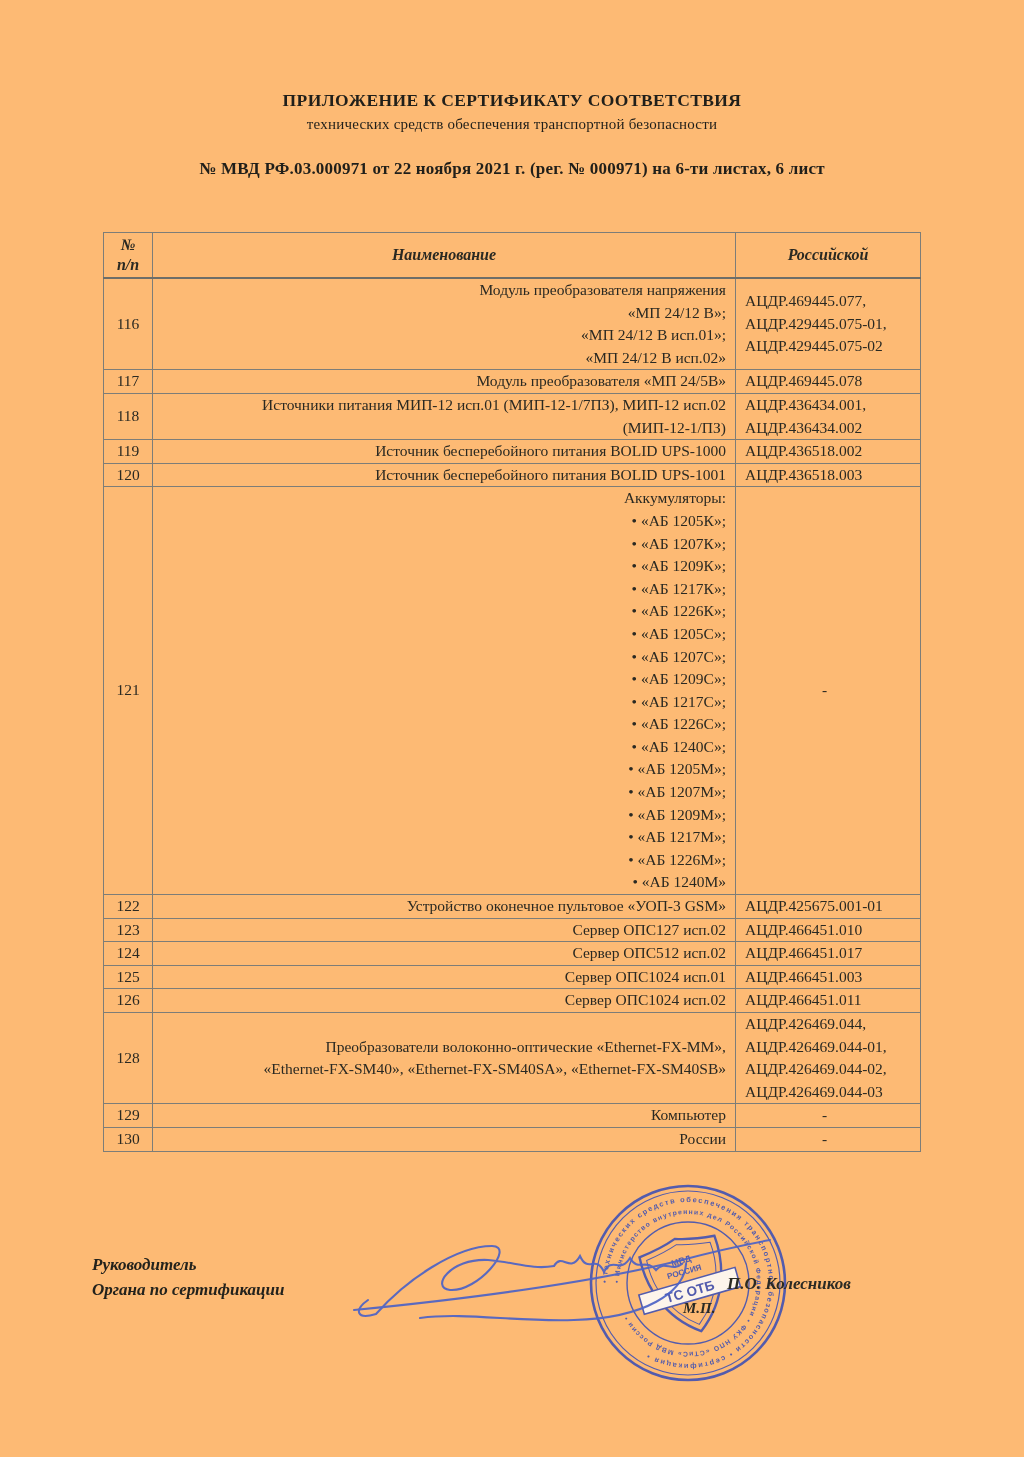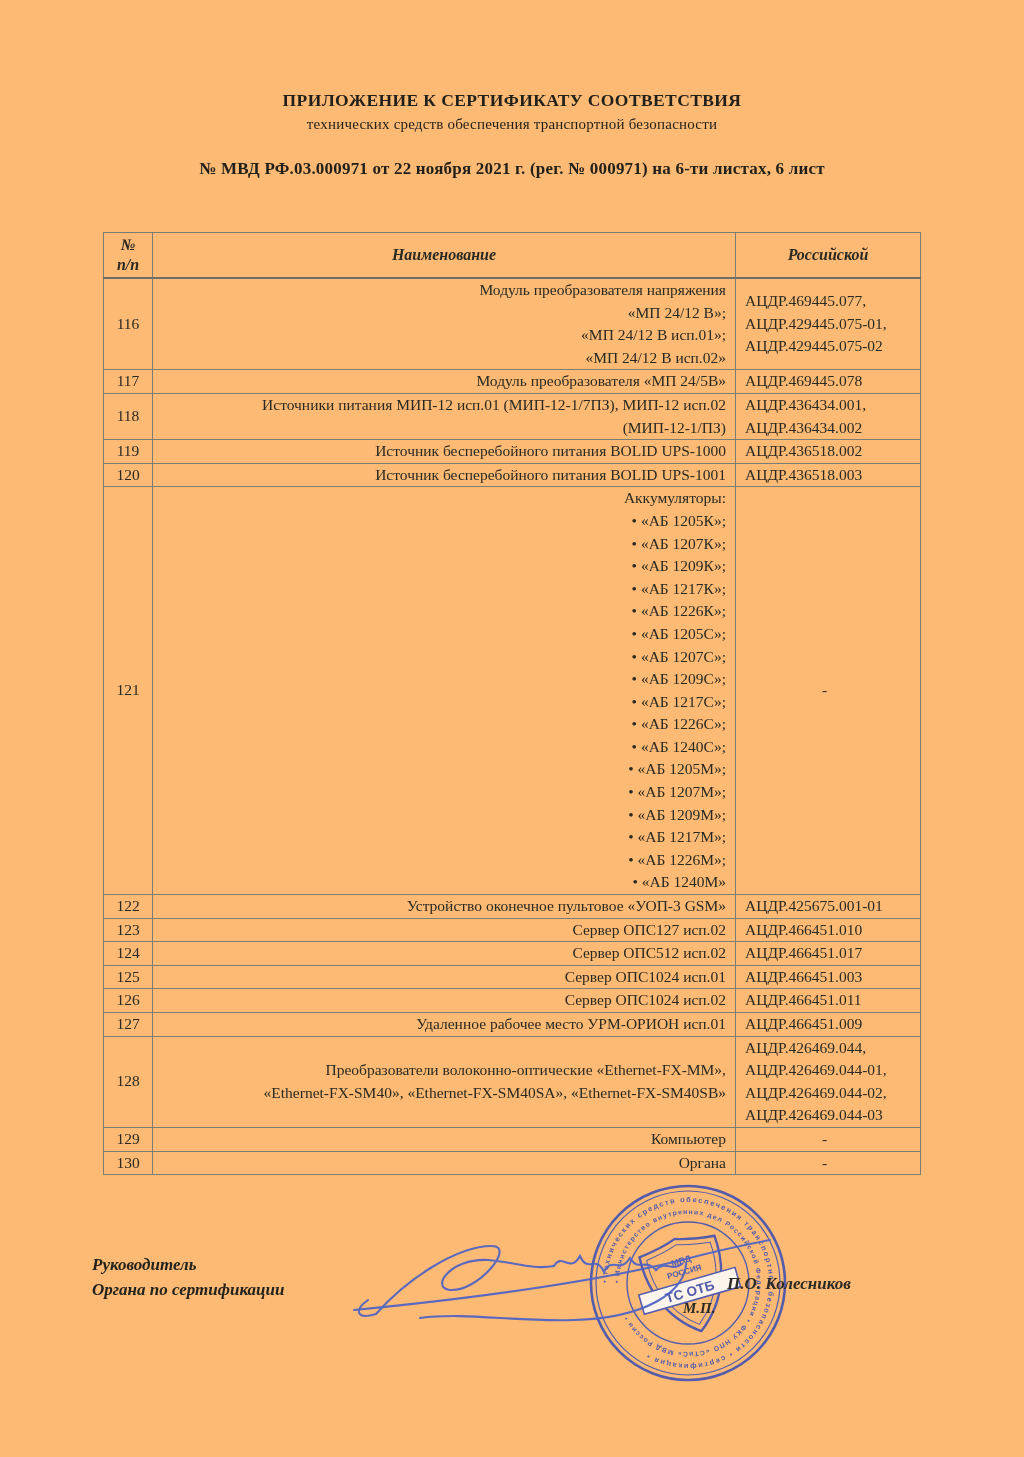--- a/index.html
+++ b/index.html
@@ -159,42 +159,37 @@
     <tr style="height:23px">
       <td class="num">125</td>
       <td class="nm">Сервер ОПС1024 исп.01</td>
       <td class="ds">АЦДР.466451.003</td>
     </tr>
     <tr style="height:23px">
       <td class="num">126</td>
       <td class="nm">Сервер ОПС1024 исп.02</td>
       <td class="ds">АЦДР.466451.011</td>
     </tr>
-    <tr style="height:23px">
-      <td class="num">127</td>
-      <td class="nm">Удаленное рабочее место УРМ-ОРИОН исп.01</td>
-      <td class="ds">АЦДР.466451.009</td>
-    </tr>
     <tr style="height:91px">
       <td class="num">128</td>
       <td class="nm">Преобразователи волоконно-оптические «Ethernet-FX-MM»,
 «Ethernet-FX-SM40», «Ethernet-FX-SM40SA», «Ethernet-FX-SM40SB»</td>
       <td class="ds">АЦДР.426469.044,
 АЦДР.426469.044-01,
 АЦДР.426469.044-02,
 АЦДР.426469.044-03</td>
     </tr>
     <tr style="height:23px">
       <td class="num">129</td>
       <td class="nm">Компьютер</td>
       <td class="ds center">-</td>
     </tr>
     <tr style="height:23px">
       <td class="num">130</td>
-      <td class="nm">Органа</td>
+      <td class="nm">России</td>
       <td class="ds center">-</td>
     </tr>
   </tbody>
     </table>
 
   <div class="role-block">
     <div>Руководитель</div>
     <div>Органа по сертификации</div>
   </div>
 

